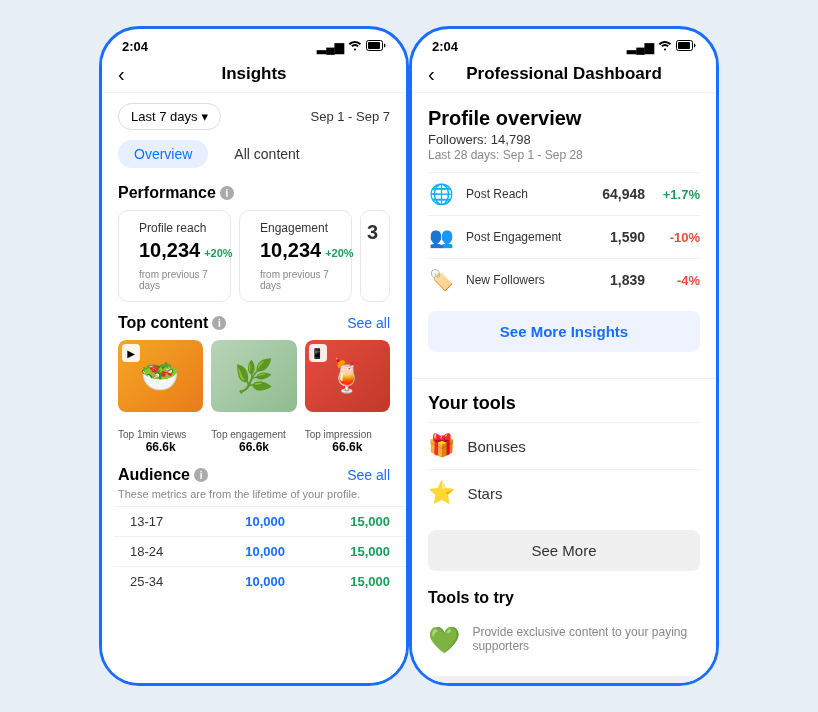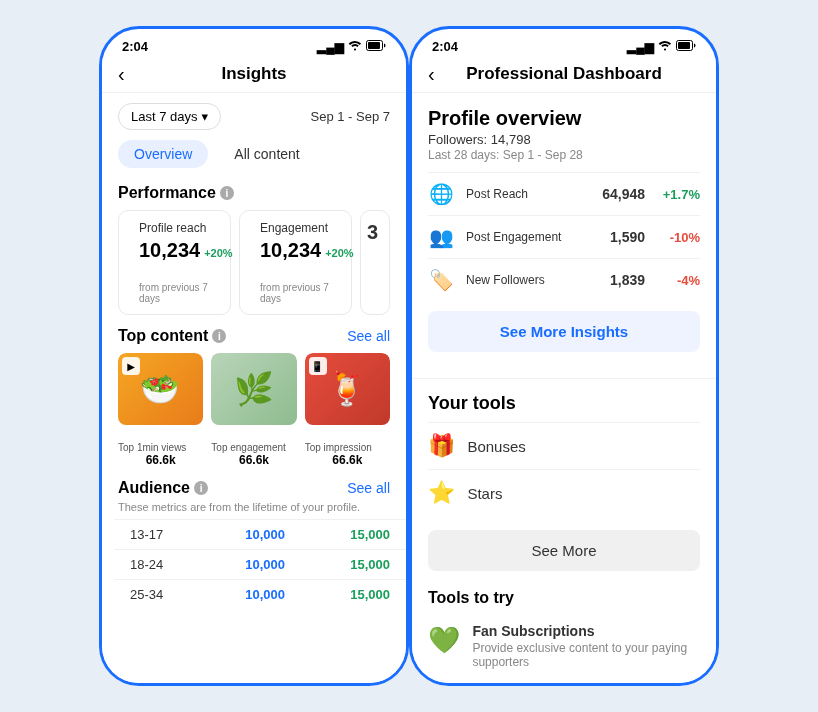--- a/index.html
+++ b/index.html
@@ -158,21 +158,21 @@
       font-weight: 700;
     }
     .metric-change-pos {
       font-size: 11px;
       color: #1a9e5c;
       font-weight: 600;
     }
     .metric-sub {
       font-size: 10px;
       color: #888;
-      margin-top: 20px;
+      margin-top: 7px;
     }
     .metric-card-partial {
       background: #fff;
       border: 1px solid #e8e8e8;
       border-radius: 10px;
       padding: 10px 6px;
       width: 30px;
       overflow: hidden;
     }
     .top-content-header {
@@ -646,21 +646,20 @@
         </div>
       </div>
       <button class="see-more-btn">See More</button>
 
       
       <div class="tools-to-try-section">
         <div class="tools-to-try-title">Tools to try</div>
         <div class="try-tool-row">
           <span class="try-tool-icon">💚</span>
           <div class="try-tool-info">
-            <div class="try-tool-name">Fan Subscriptions</div>
             <div class="try-tool-desc">Provide exclusive content to your paying supporters</div>
           </div>
         </div>
       </div>
       <button class="see-more-btn2">See More</button>
     </div>
   </div>
 
 </div>
 

